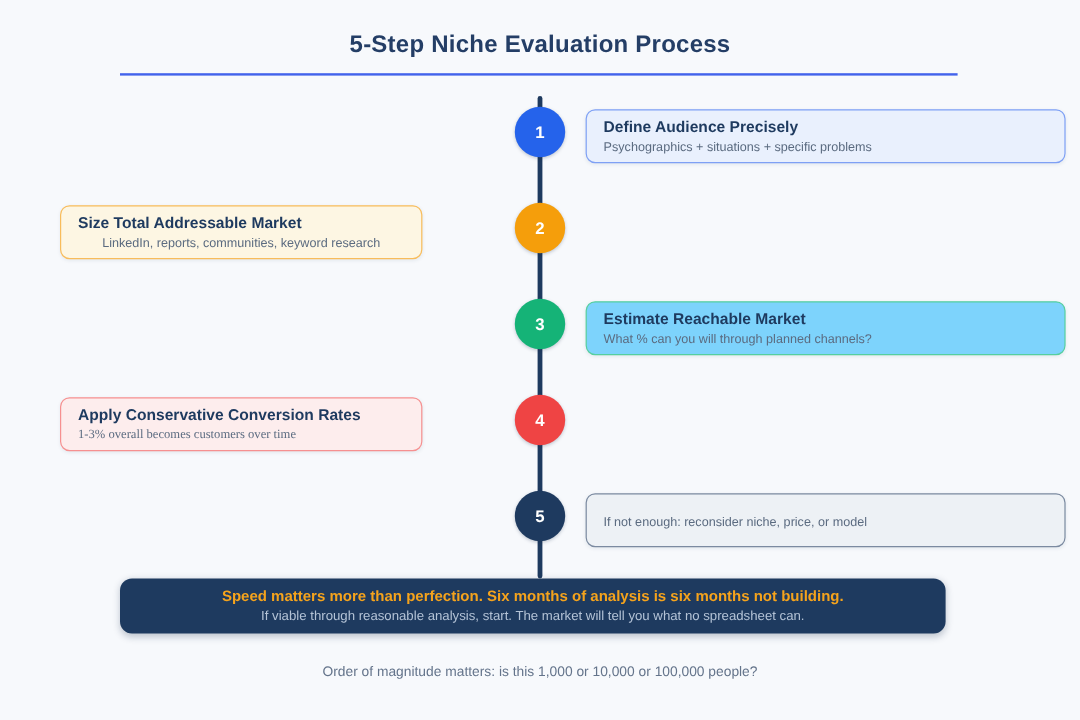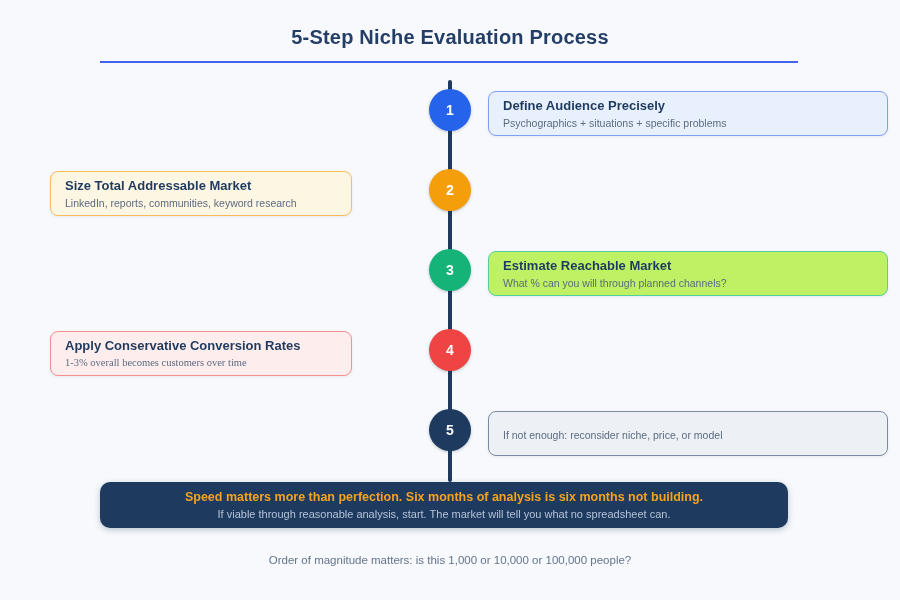--- a/index.html
+++ b/index.html
@@ -131,27 +131,27 @@
   <div class="step-card card-right card-1" style="border-color: rgb(126, 160, 245); background: rgb(233, 240, 253);">
     <div class="card-title" style="color: rgb(30, 58, 95);">Define Audience Precisely</div>
     <div class="card-subtitle" style="color: rgb(91, 107, 128);">Psychographics + situations + specific problems</div>
   </div>
 
   <div class="step-badge badge-2" style="background: rgb(245, 158, 11);">
     <span>2</span>
   </div>
   <div class="step-card card-left card-2" style="border-color: rgb(248, 188, 91); background: rgb(253, 246, 227);">
     <div class="card-title" style="color: rgb(30, 58, 95);">Size Total Addressable Market</div>
-    <div class="card-subtitle" style="color: rgb(91, 107, 128);">LinkedIn, reports, communities, keyword research</div>
+    <div class="card-subtitle" style="color: rgb(91, 107, 128); text-align: center;">LinkedIn, reports, communities, keyword research</div>
   </div>
 
   <div class="step-badge badge-3" style="background: rgb(21, 179, 119);">
     <span>3</span>
   </div>
-  <div class="step-card card-right card-3" style="border-color: rgb(85, 207, 159); background: #bef264;">
+  <div class="step-card card-right card-3" style="border-color: rgb(85, 207, 159); background: #7dd3fc;">
     <div class="card-title" style="color: rgb(30, 58, 95);">Estimate Reachable Market</div>
     <div class="card-subtitle" style="color: rgb(91, 107, 128);">What % can you will through planned channels?</div>
   </div>
 
   <div class="step-badge badge-4" style="background: rgb(239, 68, 68);">
     <span>4</span>
   </div>
   <div class="step-card card-left card-4" style="border-color: rgb(246, 144, 144); background: rgb(253, 237, 237);">
     <div class="card-title" style="color: rgb(30, 58, 95);">Apply Conservative Conversion Rates</div>
     <div class="card-subtitle" style="color: rgb(91, 107, 128); font-family: Liberation Serif, serif;">1-3% overall becomes customers over time</div>

